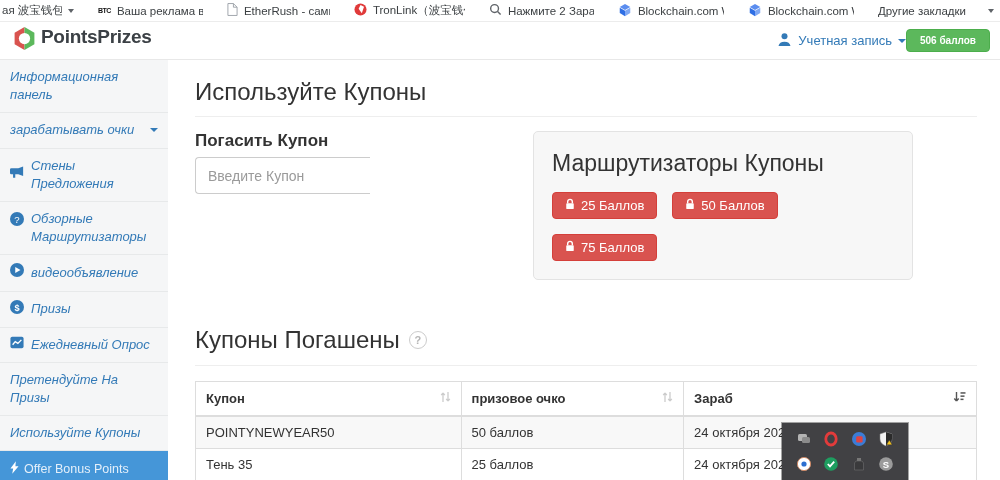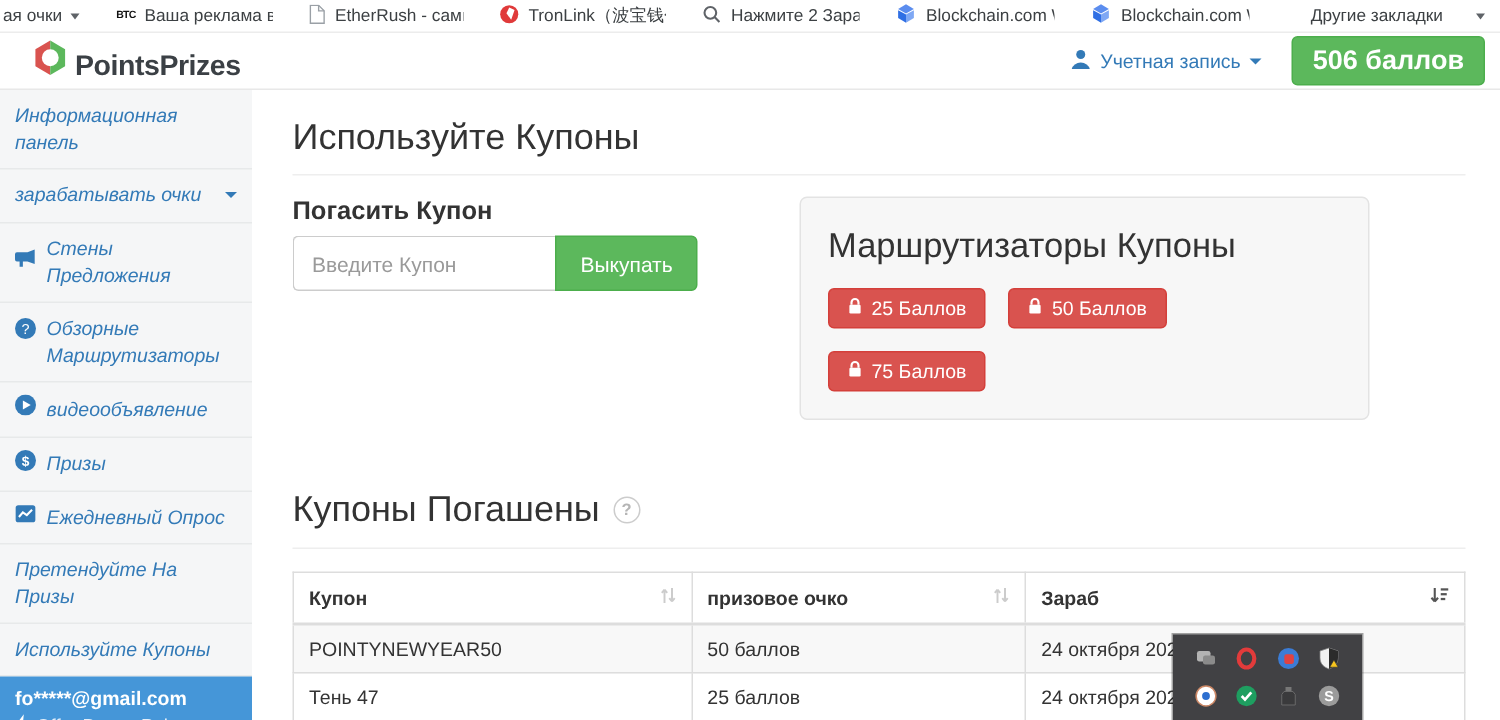--- a/index.html
+++ b/index.html
@@ -20,26 +20,26 @@
   .bm-label.folder { max-width:60px; }
   .caret { width:0; height:0; border-left:3.5px solid transparent; border-right:3.5px solid transparent; border-top:4px solid #5f6368; display:inline-block; }
   .other-bm { margin-left:auto; display:flex; align-items:center; gap:22px; }
   .btc-glyph { font-size:7px; font-weight:bold; color:#111; letter-spacing:-0.5px; }
 
   
   .site-header {
     position:absolute; top:22px; left:0; right:0; height:38px; background:#fff;
     border-bottom:1px solid #e8e8e8; display:flex; align-items:center;
   }
-  .brand { display:flex; align-items:flex-end; gap:4px; margin-left:0; cursor:pointer;padding-left:21px; }
+  .brand { display:flex; align-items:flex-start; gap:4px; margin-left:12px; cursor:pointer; }
   .brand-name { font-size:19px; font-weight:bold; color:#3b4045; letter-spacing:-0.3px; }
-  .header-right { margin-left:auto; display:flex; align-items:center; gap:20px; margin-right:10px; }
+  .header-right { margin-left:auto; display:flex; align-items:center; margin-right:10px; }
   .account { display:flex; align-items:center; gap:6px; color:#337ab7; font-size:13px; cursor:pointer; }
   .caret-blue { width:0; height:0; border-left:4px solid transparent; border-right:4px solid transparent; border-top:4px solid #337ab7; }
-  .points-badge { background:#5cb85c; color:#fff; font-weight:bold; font-size:18px; padding:5px 13px; border-radius:4px; border:1px solid #4cae4c; cursor:pointer; }
+  .points-badge { background:#5cb85c; color:#fff; font-weight:bold; font-size:10px; padding:5px 13px; border-radius:4px; border:1px solid #4cae4c; cursor:pointer; }
 
   
   .sidebar { position:absolute; top:60px; left:0; width:168px; bottom:0; background:#f5f6f7; font-size:13px; }
   .side-item {
     padding:8px 10px; color:#337ab7; border-bottom:1px solid #e7e9ea;
     display:flex; align-items:center; gap:7px; line-height:1.4; cursor:pointer;
   }
   .side-item svg { flex:0 0 auto; }
   .side-item .grow { flex:1 1 auto;font-style:italic; }
   .bonus-panel { background:#4596d8; color:#fff; padding:7px 10px 8px; border-bottom:1px solid #3e88c6; cursor:pointer; }
@@ -87,21 +87,21 @@
   }
   .tray-icon { width:16px; height:16px; cursor:pointer; }
 </style>
 </head>
 <body>
 
 <div id="canvas">
 
   <div class="bookmarks">
     <div class="bm">
-      <span class="bm-label folder">ая очки</span>
+      <span class="bm-label folder">ая 波宝钱包</span>
       <span class="caret"></span>
     </div>
     <div class="bm">
       <span class="btc-glyph">BTC</span>
       <span class="bm-label">Ваша реклама в с</span>
     </div>
     <div class="bm">
       <span><svg width="11" height="13" viewBox="0 0 12 14">
             <path d="M1 .5h6L11 4.5v9H1Z" fill="#fff" stroke="#9aa0a6"></path>
             <path d="M7 .5V4.5H11" fill="none" stroke="#9aa0a6"></path>
@@ -208,40 +208,38 @@
           </svg></span>
       <span class="grow">Ежедневный Опрос</span>
     </div>
     <div class="side-item">
       <span class="grow">Претендуйте На Призы</span>
     </div>
     <div class="side-item">
       <span class="grow">Используйте Купоны</span>
     </div>
     <div class="bonus-panel">
-      <div class="bonus-email">fo*****@gmail.com</div>
       <div class="bonus-sub">
         <span><svg width="9" height="13" viewBox="0 0 10 14">
               <path d="M6.5 0 .5 8h3L2.5 14 9.5 5.5H6Z" fill="#fff"></path>
             </svg></span>
         <span>Offer Bonus Points</span>
       </div>
     </div>
 
   </div>
 
   <div class="main">
     <div class="page-title">Используйте Купоны</div>
 
     <div class="redeem-row">
       <div class="redeem-form">
         <label class="redeem-label">Погасить Купон</label>
         <div class="input-group">
           <input class="coupon-input" type="text" placeholder="Введите Купон" style="">
-          <button class="redeem-btn">Выкупать</button>
         </div>
       </div>
 
       <div class="unlock-panel">
         <div class="unlock-title">Маршрутизаторы Купоны</div>
         <div class="unlock-buttons">
           <button class="unlock-btn">
             <span><svg width="10" height="12" viewBox="0 0 12 14">
                   <path d="M3.2 6V4.2a2.8 2.8 0 0 1 5.6 0V6" stroke="#fff" stroke-width="1.7" fill="none"></path>
                   <rect x="1.5" y="6" width="9" height="7" rx="1" fill="#fff"></rect>
@@ -305,21 +303,21 @@
           </th>
         </tr>
       </thead>
       <tbody>
         <tr>
           <td>POINTYNEWYEAR50</td>
           <td>50 баллов</td>
           <td>24 октября 2020 года, 04: 06</td>
         </tr>
         <tr>
-          <td>Тень 47</td>
+          <td>Тень 35</td>
           <td>25 баллов</td>
           <td>24 октября 2020</td>
         </tr>
 
       </tbody>
     </table>
   </div>
 
   <div class="tray-popup">
     <span class="tray-icon"><svg viewBox="0 0 16 16" width="16" height="16">

